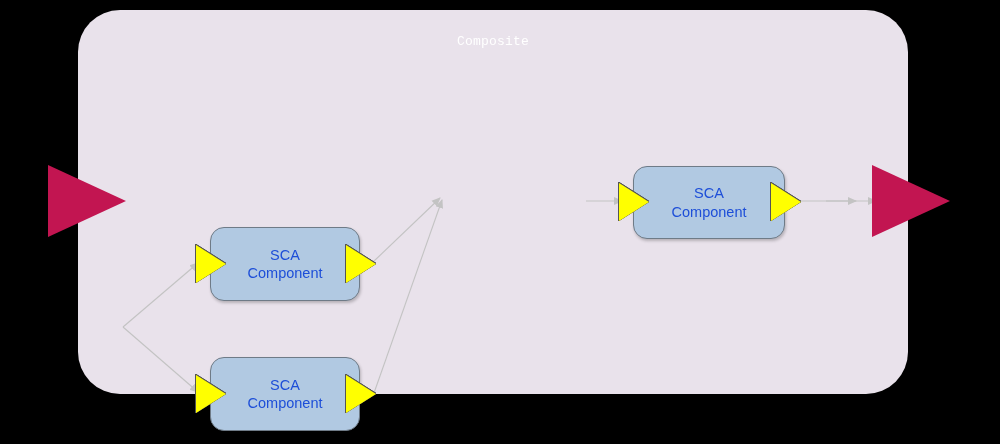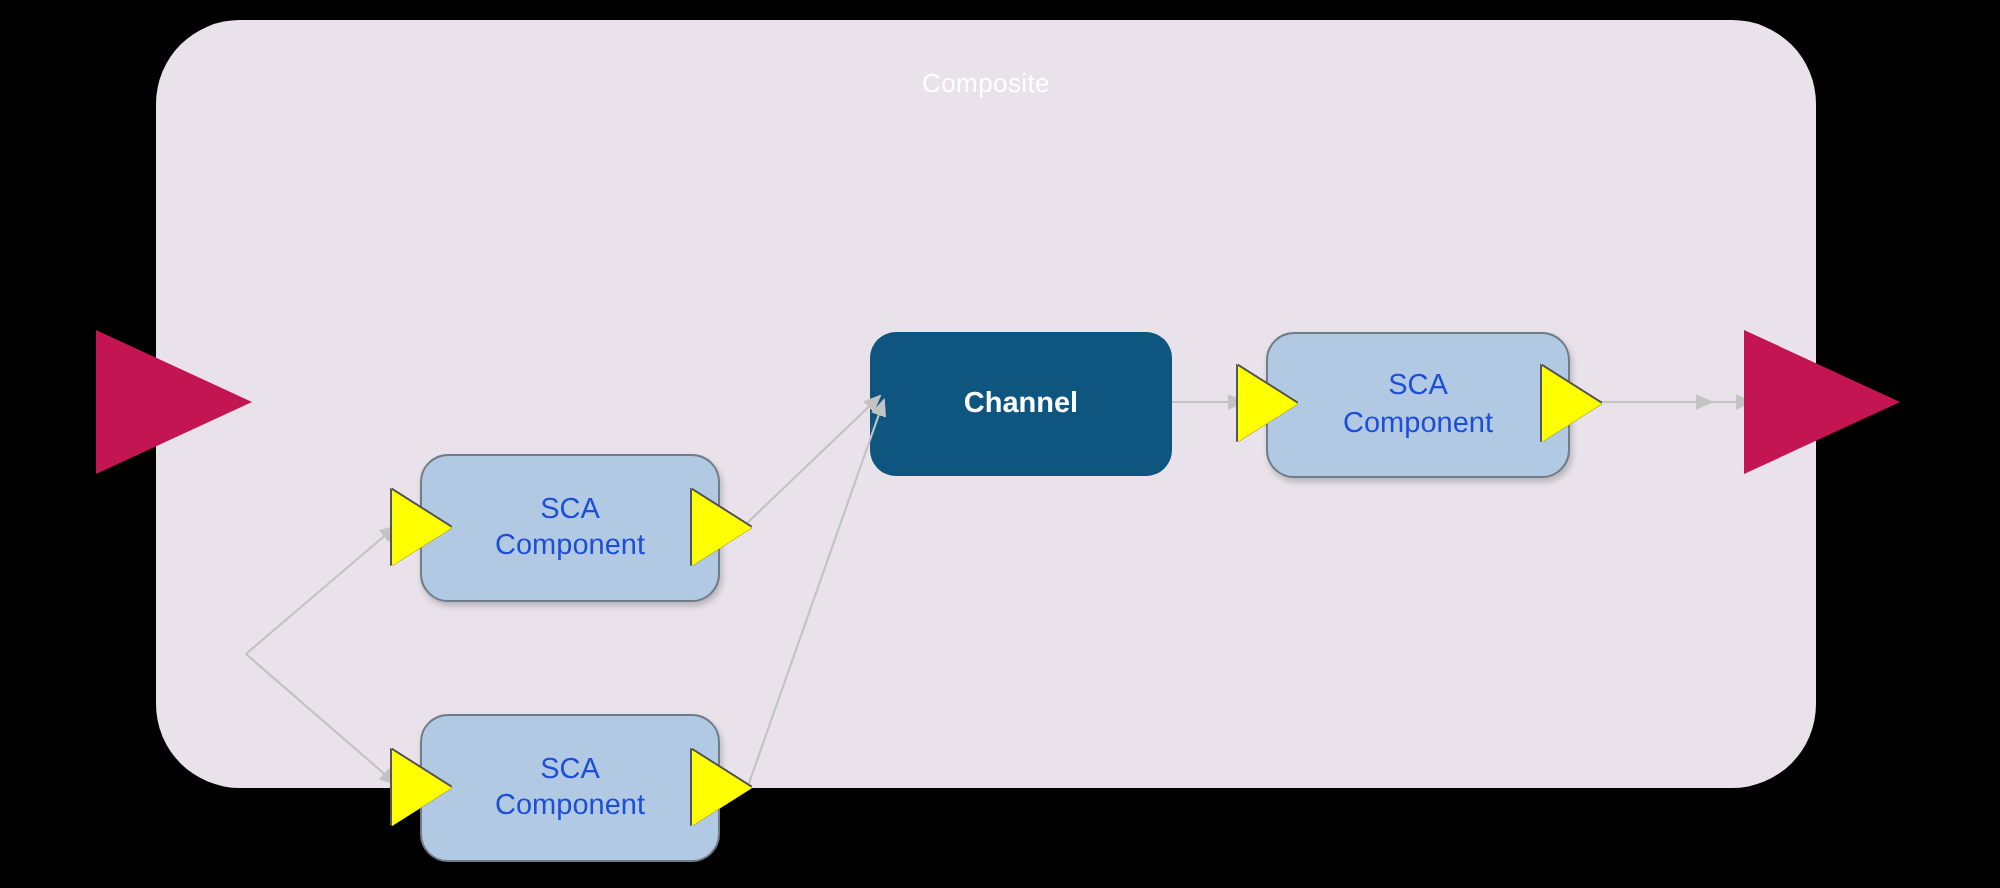--- a/index.html
+++ b/index.html
@@ -26,20 +26,21 @@
   }
   .composite-title {
     position: absolute;
     left: 0;
     top: 24px;
     width: 830px;
     text-align: center;
     color: #ffffff;
     font-size: 13px;
     letter-spacing: 0.2px;
+    font-family: Liberation Mono, monospace;
   }
   .node {
     position: absolute;
     box-sizing: border-box;
     display: flex;
     align-items: center;
     justify-content: center;
     text-align: center;
     line-height: 1.25;
   }
@@ -133,23 +134,20 @@
   <div class="port" style="left:196px; top:245px;"></div>
   <div class="port" style="left:346px; top:245px;"></div>
 
   <div class="node node-sca" style="left:210px; top:357px; width:150px; height:74px;">
     <span class="node-label">SCA
 Component</span>
   </div>
   <div class="port" style="left:196px; top:375px;"></div>
   <div class="port" style="left:346px; top:375px;"></div>
 
-  <div class="node node-channel" style="left:435px; top:166px; width:151px; height:72px;">
-    <span class="node-label">Channel</span>
-  </div>
 
   <div class="node node-sca" style="left:633px; top:166px; width:152px; height:73px;">
     <span class="node-label">SCA
 Component</span>
   </div>
   <div class="port" style="left:619px; top:183px;"></div>
   <div class="port" style="left:771px; top:183px;"></div>
 
 </div>
 

